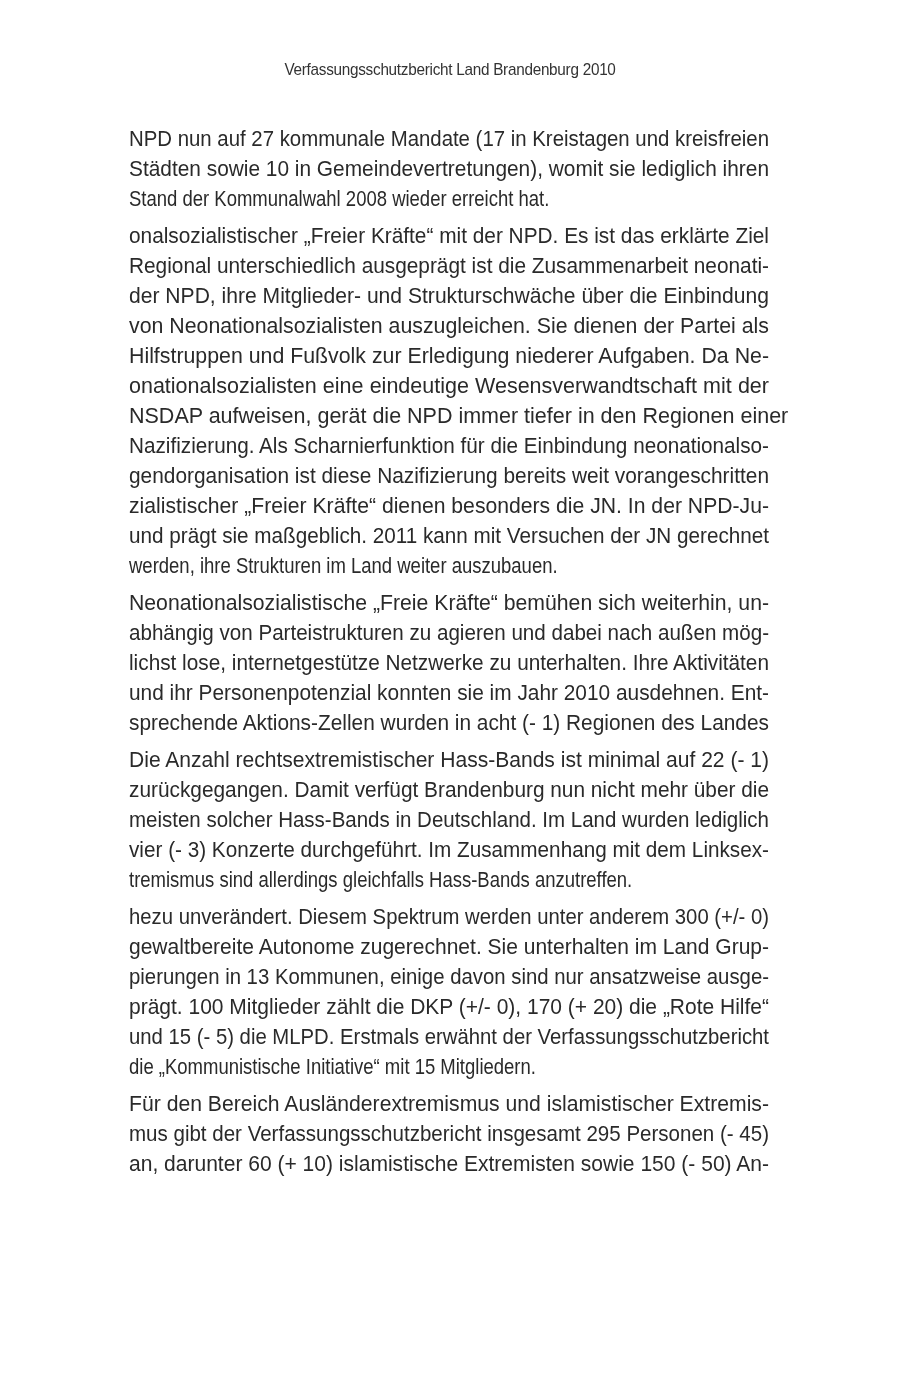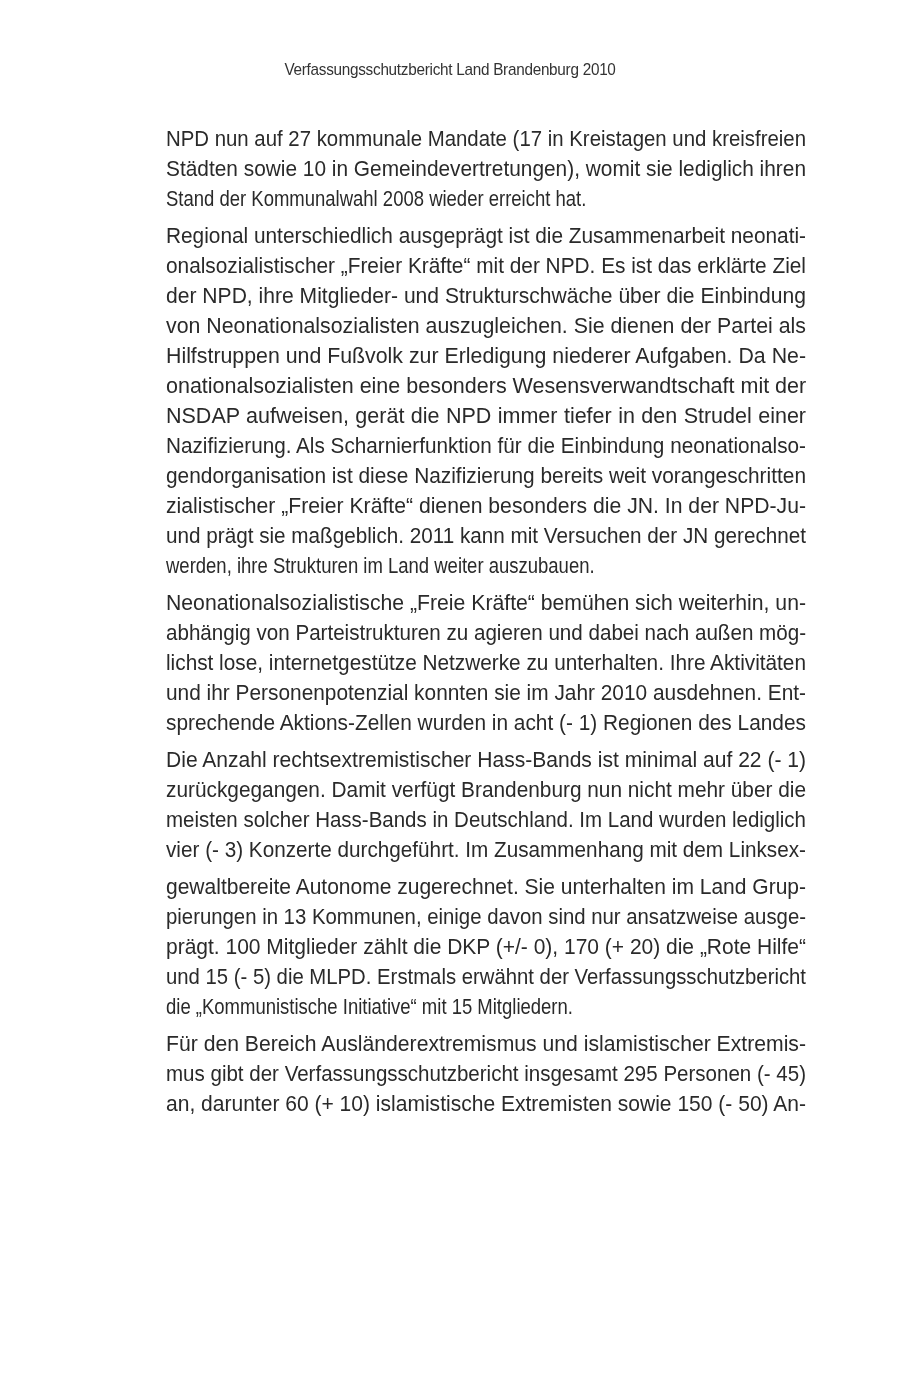--- a/index.html
+++ b/index.html
@@ -25,21 +25,20 @@
       letter-spacing: -0.3px;
       color: #333333;
       transform: scaleX(0.9);
       transform-origin: center;
     }
     .body-text {
       position: absolute;
       top: 124px;
       left: 129px;
       width: 640px;
-      margin-left: 37px;
     }
     .para {
       margin: 0 0 7px 0;
     }
     .line {
       display: block;
       height: 30px;
       line-height: 30px;
       font-family: "Liberation Sans", sans-serif;
       font-size: 21.5px;
@@ -62,50 +61,52 @@
 
 <div class="body-text">
 
   <div class="para">
     <span class="line justify"><span class="line-inner" style="width: 675.25px; text-align: justify; text-align-last: justify; transform: scaleX(0.947797);">NPD nun auf 27 kommunale Mandate (17 in Kreistagen und kreisfreien</span></span>
     <span class="line justify"><span class="line-inner" style="width: 659.688px; text-align: justify; text-align-last: justify; transform: scaleX(0.970156);">Städten sowie 10 in Gemeindevertretungen), womit sie lediglich ihren</span></span>
     <span class="line"><span class="line-inner" style="transform: scaleX(0.86);">Stand der Kommunalwahl 2008 wieder erreicht hat.</span></span>
   </div>
 
   <div class="para">
+    <span class="line justify"><span class="line-inner" style="width: 660.719px; text-align: justify; text-align-last: justify; transform: scaleX(0.968642);">onalsozialistischer „Freier Kräfte“ mit der NPD. Es ist das erklärte Ziel</span></span>
     <span class="line justify"><span class="line-inner" style="width: 660.906px; text-align: justify; text-align-last: justify; transform: scaleX(0.968367);">Regional unterschiedlich ausgeprägt ist die Zusammenarbeit neonati-</span></span>
-    <span class="line justify"><span class="line-inner" style="width: 660.719px; text-align: justify; text-align-last: justify; transform: scaleX(0.968642);">onalsozialistischer „Freier Kräfte“ mit der NPD. Es ist das erklärte Ziel</span></span>
     <span class="line justify"><span class="line-inner" style="width: 652.516px; text-align: justify; text-align-last: justify; transform: scaleX(0.980819);">der NPD, ihre Mitglieder- und Strukturschwäche über die Einbindung</span></span>
     <span class="line justify"><span class="line-inner" style="width: 645.422px; text-align: justify; text-align-last: justify; transform: scaleX(0.991599);">von Neonationalsozialisten auszugleichen. Sie dienen der Partei als</span></span>
     <span class="line justify"><span class="line-inner" style="width: 645.359px; text-align: justify; text-align-last: justify; transform: scaleX(0.991696);">Hilfstruppen und Fußvolk zur Erledigung niederer Aufgaben. Da Ne-</span></span>
-    <span class="line justify">onationalsozialisten eine besonders Wesensverwandtschaft mit der</span>
-    <span class="line justify">NSDAP aufweisen, gerät die NPD immer tiefer in den Strudel einer</span>
+    <span class="line justify">onationalsozialisten eine eindeutige Wesensverwandtschaft mit der</span>
+    <span class="line justify">NSDAP aufweisen, gerät die NPD immer tiefer in den Regionen einer</span>
     <span class="line justify"><span class="line-inner" style="width: 664.531px; text-align: justify; text-align-last: justify; transform: scaleX(0.963085);">Nazifizierung. Als Scharnierfunktion für die Einbindung neonationalso-</span></span>
     <span class="line justify"><span class="line-inner" style="width: 659.703px; text-align: justify; text-align-last: justify; transform: scaleX(0.970133);">gendorganisation ist diese Nazifizierung bereits weit vorangeschritten</span></span>
     <span class="line justify"><span class="line-inner" style="width: 650.031px; text-align: justify; text-align-last: justify; transform: scaleX(0.984568);">zialistischer „Freier Kräfte“ dienen besonders die JN. In der NPD-Ju-</span></span>
     <span class="line justify"><span class="line-inner" style="width: 665.297px; text-align: justify; text-align-last: justify; transform: scaleX(0.961977);">und prägt sie maßgeblich. 2011 kann mit Versuchen der JN gerechnet</span></span>
     <span class="line"><span class="line-inner" style="transform: scaleX(0.86);">werden, ihre Strukturen im Land weiter auszubauen.</span></span>
   </div>
 
   <div class="para">
     <span class="line justify"><span class="line-inner" style="width: 648.906px; text-align: justify; text-align-last: justify; transform: scaleX(0.986275);">Neonationalsozialistische „Freie Kräfte“ bemühen sich weiterhin, un-</span></span>
     <span class="line justify"><span class="line-inner" style="width: 668.141px; text-align: justify; text-align-last: justify; transform: scaleX(0.957882);">abhängig von Parteistrukturen zu agieren und dabei nach außen mög-</span></span>
     <span class="line justify"><span class="line-inner" style="width: 662.078px; text-align: justify; text-align-last: justify; transform: scaleX(0.966653);">lichst lose, internetgestütze Netzwerke zu unterhalten. Ihre Aktivitäten</span></span>
     <span class="line justify"><span class="line-inner" style="width: 659.781px; text-align: justify; text-align-last: justify; transform: scaleX(0.970018);">und ihr Personenpotenzial konnten sie im Jahr 2010 ausdehnen. Ent-</span></span>
     <span class="line justify"><span class="line-inner" style="width: 659.734px; text-align: justify; text-align-last: justify; transform: scaleX(0.970087);">sprechende Aktions-Zellen wurden in acht (- 1) Regionen des Landes</span></span>
   </div>
 
   <div class="para">
     <span class="line justify"><span class="line-inner" style="width: 653.594px; text-align: justify; text-align-last: justify; transform: scaleX(0.979202);">Die Anzahl rechtsextremistischer Hass-Bands ist minimal auf 22 (- 1)</span></span>
     <span class="line justify"><span class="line-inner" style="width: 660.938px; text-align: justify; text-align-last: justify; transform: scaleX(0.968322);">zurückgegangen. Damit verfügt Brandenburg nun nicht mehr über die</span></span>
     <span class="line justify"><span class="line-inner" style="width: 671.625px; text-align: justify; text-align-last: justify; transform: scaleX(0.952913);">meisten solcher Hass-Bands in Deutschland. Im Land wurden lediglich</span></span>
     <span class="line justify"><span class="line-inner" style="width: 664.375px; text-align: justify; text-align-last: justify; transform: scaleX(0.963311);">vier (- 3) Konzerte durchgeführt. Im Zusammenhang mit dem Linksex-</span></span>
+    <span class="line"><span class="line-inner" style="transform: scaleX(0.86);">tremismus sind allerdings gleichfalls Hass-Bands anzutreffen.</span></span>
   </div>
 
   <div class="para">
+    <span class="line justify"><span class="line-inner" style="width: 678.203px; text-align: justify; text-align-last: justify; transform: scaleX(0.94367);">hezu unverändert. Diesem Spektrum werden unter anderem 300 (+/- 0)</span></span>
     <span class="line justify"><span class="line-inner" style="width: 654.969px; text-align: justify; text-align-last: justify; transform: scaleX(0.977146);">gewaltbereite Autonome zugerechnet. Sie unterhalten im Land Grup-</span></span>
     <span class="line justify"><span class="line-inner" style="width: 676.5px; text-align: justify; text-align-last: justify; transform: scaleX(0.946046);">pierungen in 13 Kommunen, einige davon sind nur ansatzweise ausge-</span></span>
     <span class="line justify"><span class="line-inner" style="width: 655.672px; text-align: justify; text-align-last: justify; transform: scaleX(0.976098);">prägt. 100 Mitglieder zählt die DKP (+/- 0), 170 (+ 20) die „Rote Hilfe“</span></span>
     <span class="line justify"><span class="line-inner" style="width: 677.562px; text-align: justify; text-align-last: justify; transform: scaleX(0.944562);">und 15 (- 5) die MLPD. Erstmals erwähnt der Verfassungsschutzbericht</span></span>
     <span class="line"><span class="line-inner" style="transform: scaleX(0.86);">die „Kommunistische Initiative“ mit 15 Mitgliedern.</span></span>
   </div>
 
   <div class="para">
     <span class="line justify"><span class="line-inner" style="width: 650.016px; text-align: justify; text-align-last: justify; transform: scaleX(0.984592);">Für den Bereich Ausländerextremismus und islamistischer Extremis-</span></span>
     <span class="line justify"><span class="line-inner" style="width: 670.438px; text-align: justify; text-align-last: justify; transform: scaleX(0.954601);">mus gibt der Verfassungsschutzbericht insgesamt 295 Personen (- 45)</span></span>

